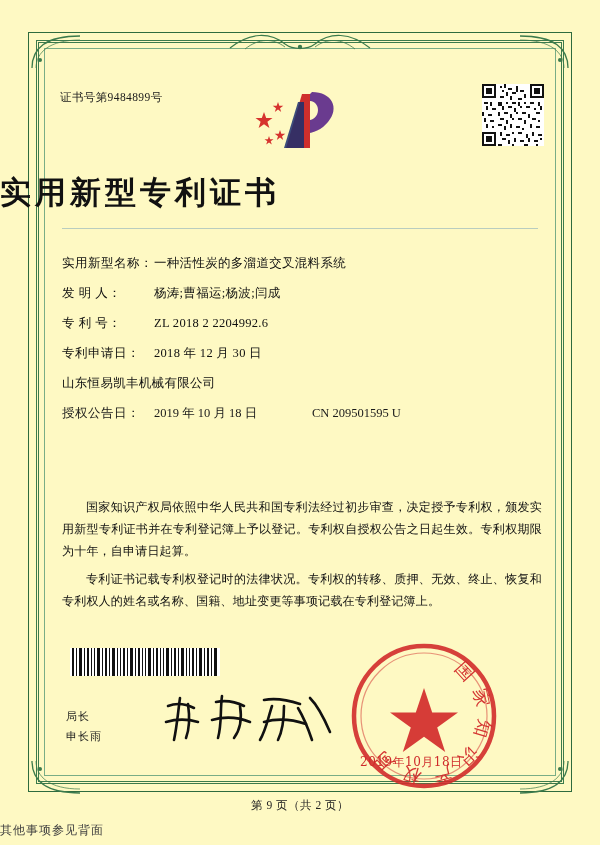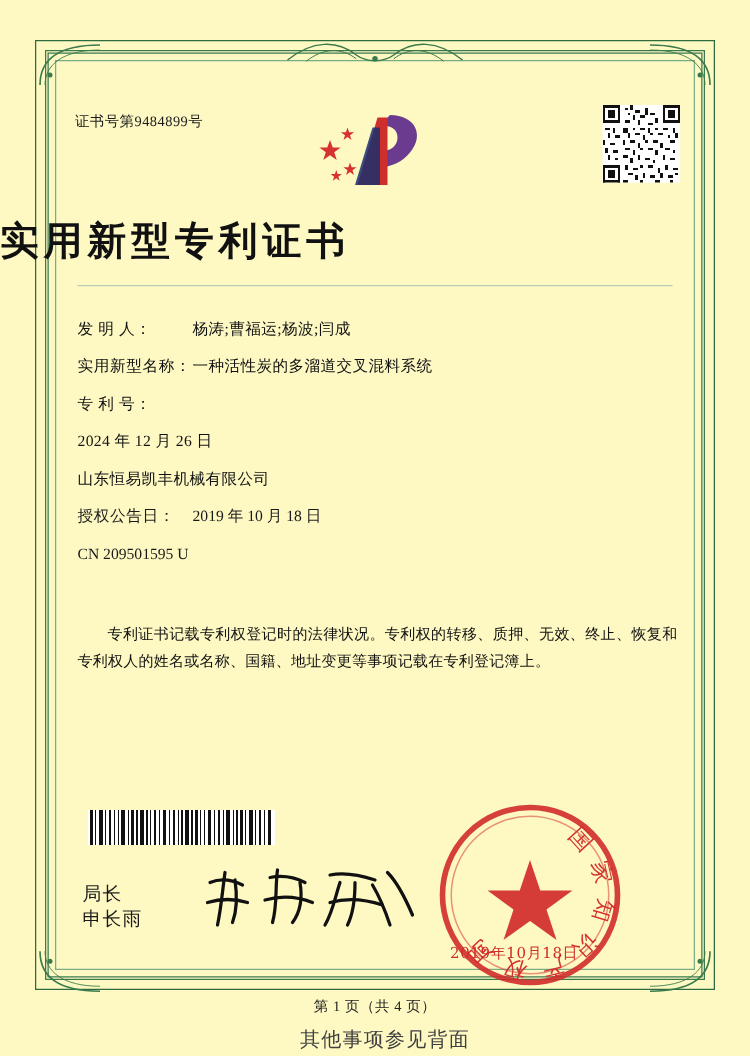--- a/index.html
+++ b/index.html
@@ -145,21 +145,20 @@
   }
   .field .value {
     letter-spacing: 0.3px;
   }
 
   .field-row-split {
     display: flex;
     align-items: baseline;
     font-size: 12.5px;
     line-height: 30px;
-    flex-direction: column;
   }
   .field-row-split .half {
     display: flex;
     align-items: baseline;
     white-space: nowrap;
   }
   .field-row-split .half.left { width: 250px; }
   .field-row-split .label-s {
     display: inline-block;
     width: 92px;
@@ -198,21 +197,21 @@
     width: 150px;
     height: 28px;
   }
   .barcode svg { display:block; }
 
   
   .sig-label {
     position: absolute;
     left: 66px;
     top: 706px;
-    font-size: 15px;
+    font-size: 11px;
     line-height: 20px;
     letter-spacing: 1px;
   }
   .sig-script {
     position: absolute;
     left: 160px;
     top: 692px;
     width: 180px;
     height: 54px;
     color: #111;
@@ -244,24 +243,24 @@
     left: 0; right: 0;
     top: 798px;
     text-align: center;
     font-size: 11.5px;
     color: #222;
     letter-spacing: 0.5px;
   }
 
   .footer-note {
     position: absolute;
-    left: 16px; right: 0;
+    left: 0; right: 0;
     top: 822px;
-    text-align: center;
-    font-size: 16px;
+    text-align: left;
+    font-size: 12px;
     color: #3f3f3f;
     letter-spacing: 1px;
   }
 </style>
 </head>
 <body>
 
 <div class="page">
 
   <div class="border-outer"></div>
@@ -422,54 +421,57 @@
       </g>
     </svg>
   </div>
 
   <div class="title">实用新型专利证书</div>
   <div class="title-rule"></div>
 
   <div class="fields">
 
     <div class="field">
+      <span class="label">实用新型名称：</span>
+      <span class="value">一种活性炭的多溜道交叉混料系统</span>
+    </div>
+
+    <div class="field">
       <span class="label">发 明 人：</span>
       <span class="value">杨涛;曹福运;杨波;闫成</span>
     </div>
 
     <div class="field">
-      <span class="label">实用新型名称：</span>
-      <span class="value">一种活性炭的多溜道交叉混料系统</span>
+      <span class="label">专 利 号：</span>
+      <span class="value">ZL 2018 2 2204992.6</span>
     </div>
 
     <div class="field">
-      <span class="label">专 利 号：</span>
-    </div>
-
-    <div class="field">
-      <span class="value">2024 年 12 月 26 日</span>
+      <span class="label">专利申请日：</span>
+      <span class="value">2018 年 12 月 30 日</span>
     </div>
 
     <div class="field">
       <span class="value">山东恒易凯丰机械有限公司</span>
     </div>
 
 
     <div class="field-row-split">
       <div class="half left">
         <span class="label-s">授权公告日：</span>
         <span class="value">2019 年 10 月 18 日</span>
       </div>
       <div class="half">
         <span class="value">CN 209501595 U</span>
       </div>
     </div>
   </div>
 
   <div class="paras">
+    <p>国家知识产权局依照中华人民共和国专利法经过初步审查，决定授予专利权，颁发实用新型专利证书并在专利登记簿上予以登记。专利权自授权公告之日起生效。专利权期限为十年，自申请日起算。</p>
     <p>专利证书记载专利权登记时的法律状况。专利权的转移、质押、无效、终止、恢复和专利权人的姓名或名称、国籍、地址变更等事项记载在专利登记簿上。</p>
   </div>
 
   <div class="barcode">
     <svg width="150" height="28" viewBox="0 0 150 28" shape-rendering="crispEdges">
       <rect width="150" height="28" fill="#ffffff"></rect>
       <g fill="#111111">
         <rect x="2" y="0" width="2" height="28"></rect>
           <rect x="6" y="0" width="1" height="28"></rect>
         <rect x="9" y="0" width="3" height="28"></rect>
@@ -553,16 +555,16 @@
         <path id="sealArc" d="M76,76 m0,-54 a54,54 0 1,1 -0.1,0"></path>
       </defs>
       <text font-family="DejaVu Serif, Liberation Serif, serif" font-size="18" fill="#d22b2b" letter-spacing="10" opacity="0.95">
         <textPath href="#sealArc" startOffset="9%">国家知识产权局</textPath>
       </text>
     </svg>
   </div>
 
   <div class="seal-date">2019年10月18日</div>
 
-  <div class="page-no">第 1 页（共 4 页）</div>
+  <div class="page-no">第 9 页（共 2 页）</div>
   <div class="footer-note">其他事项参见背面</div>
 
 </div>
 
 </body></html>

